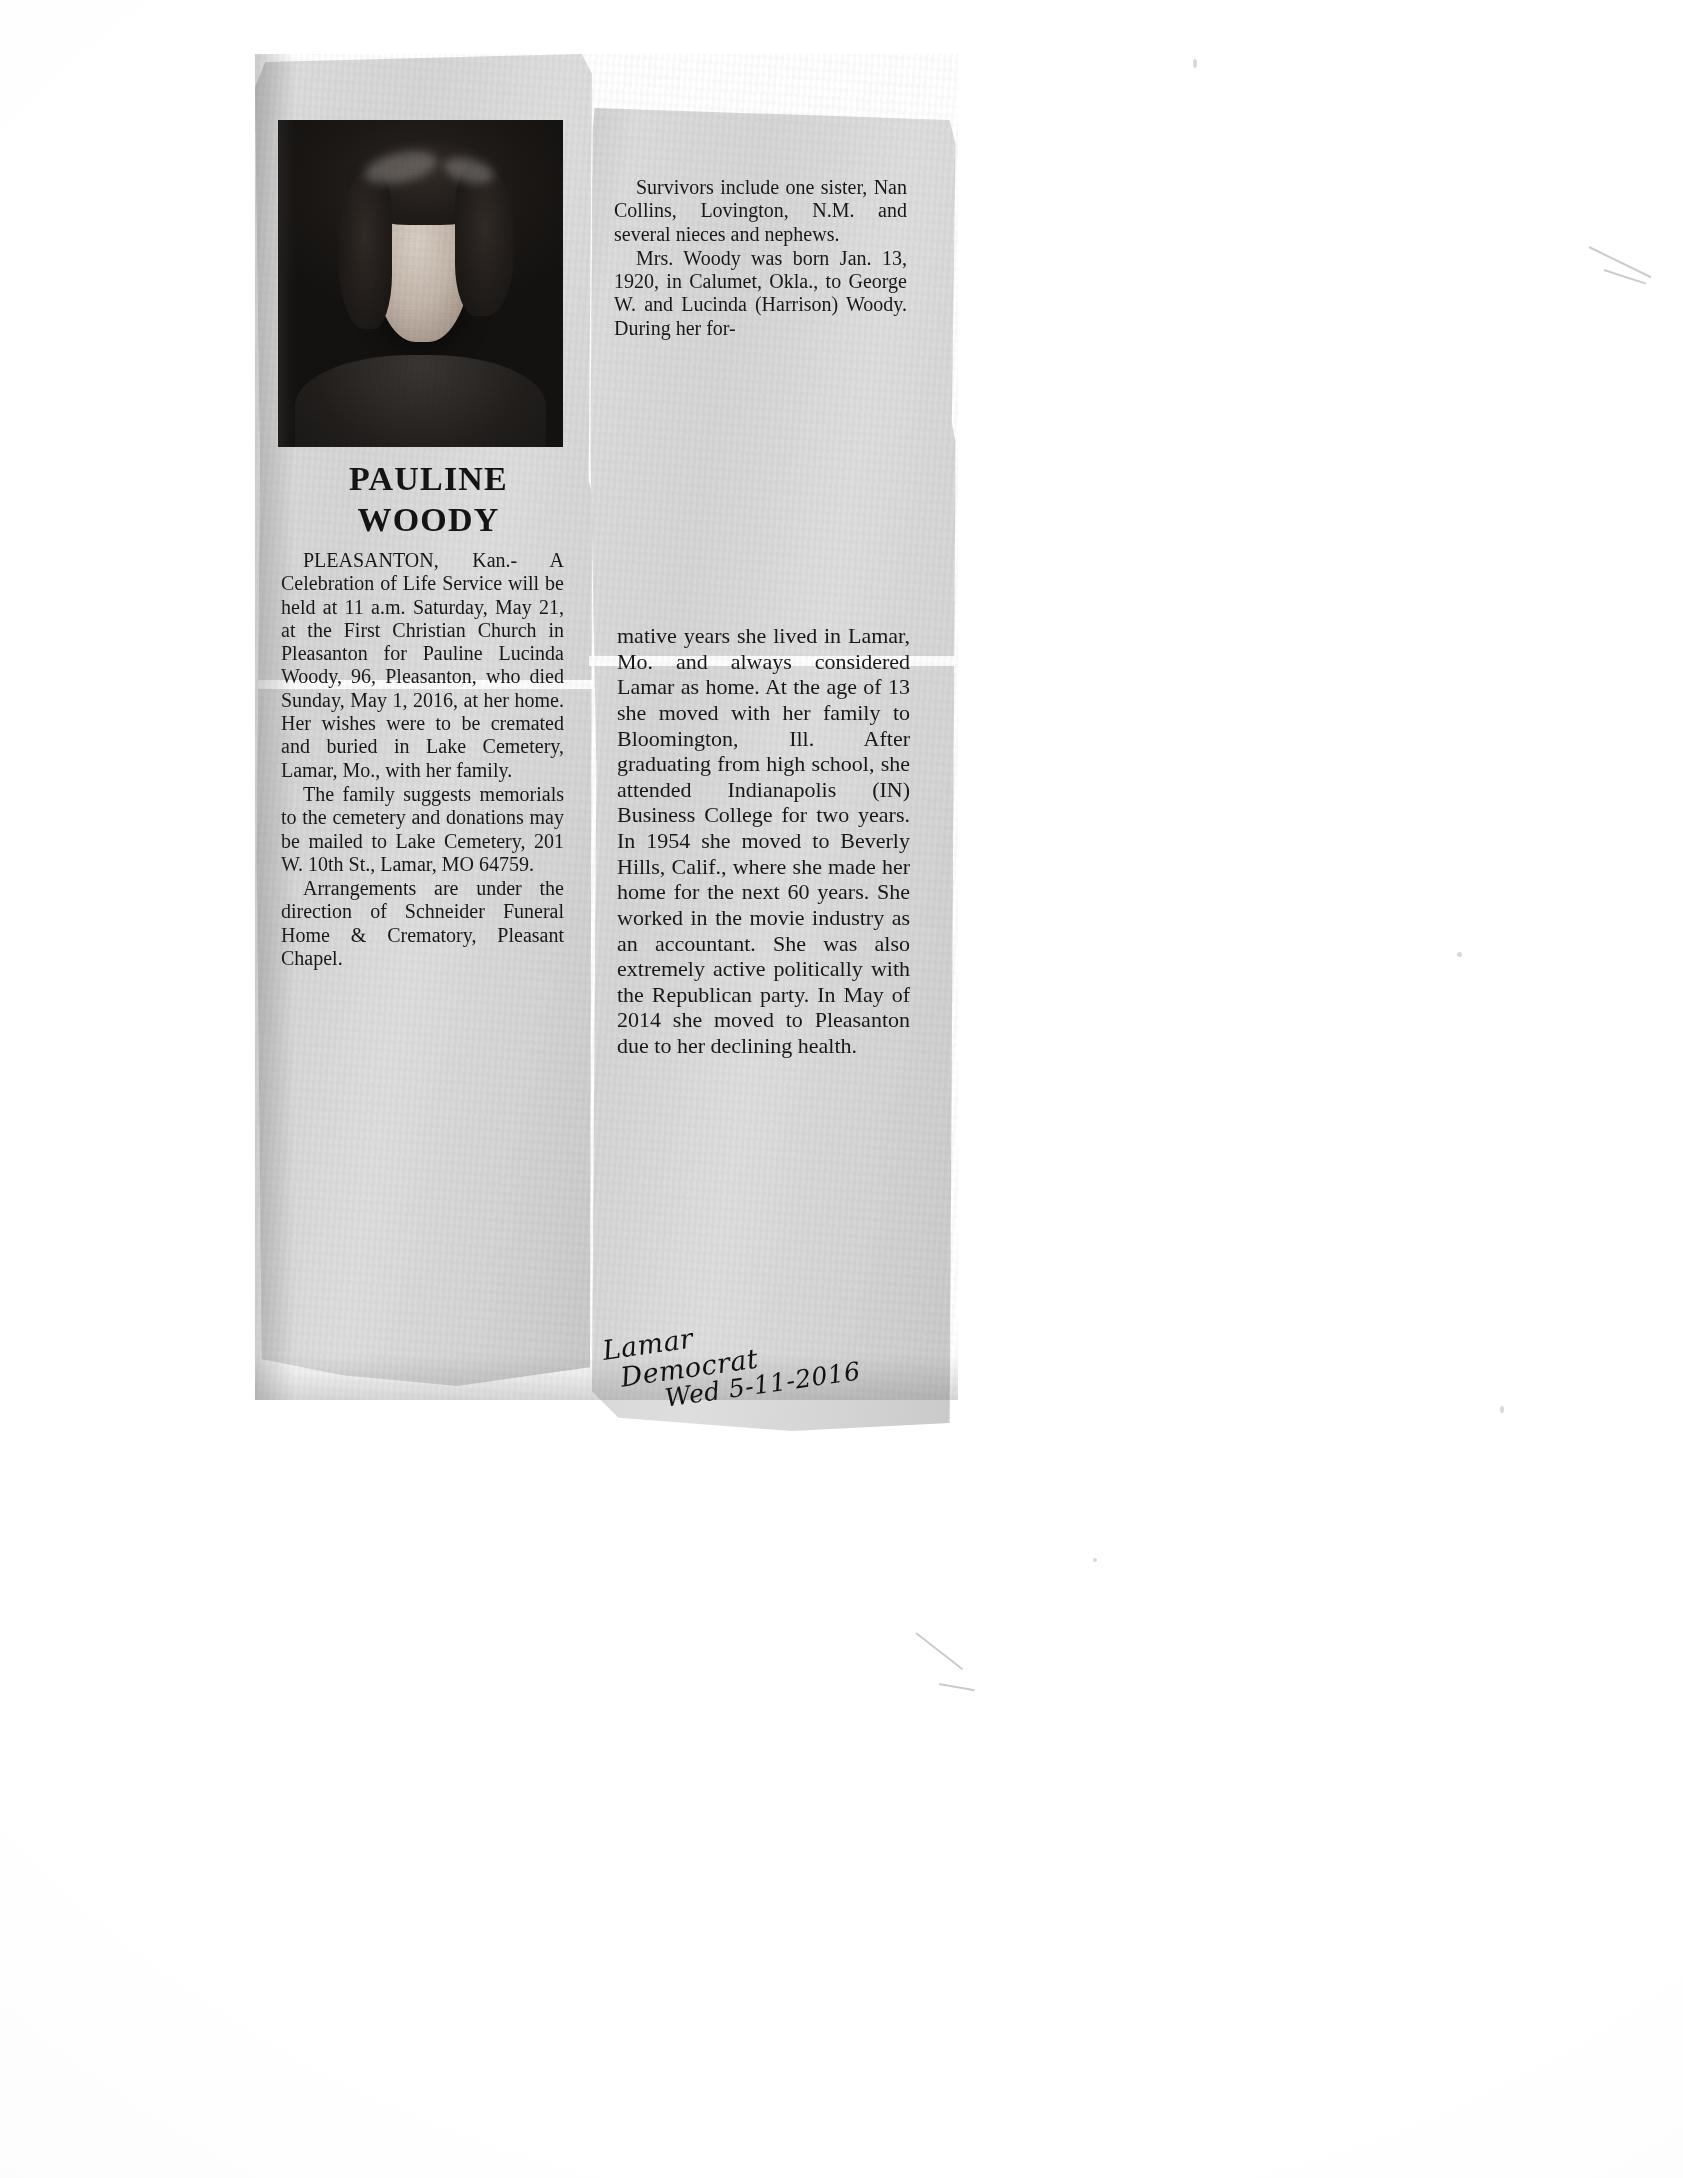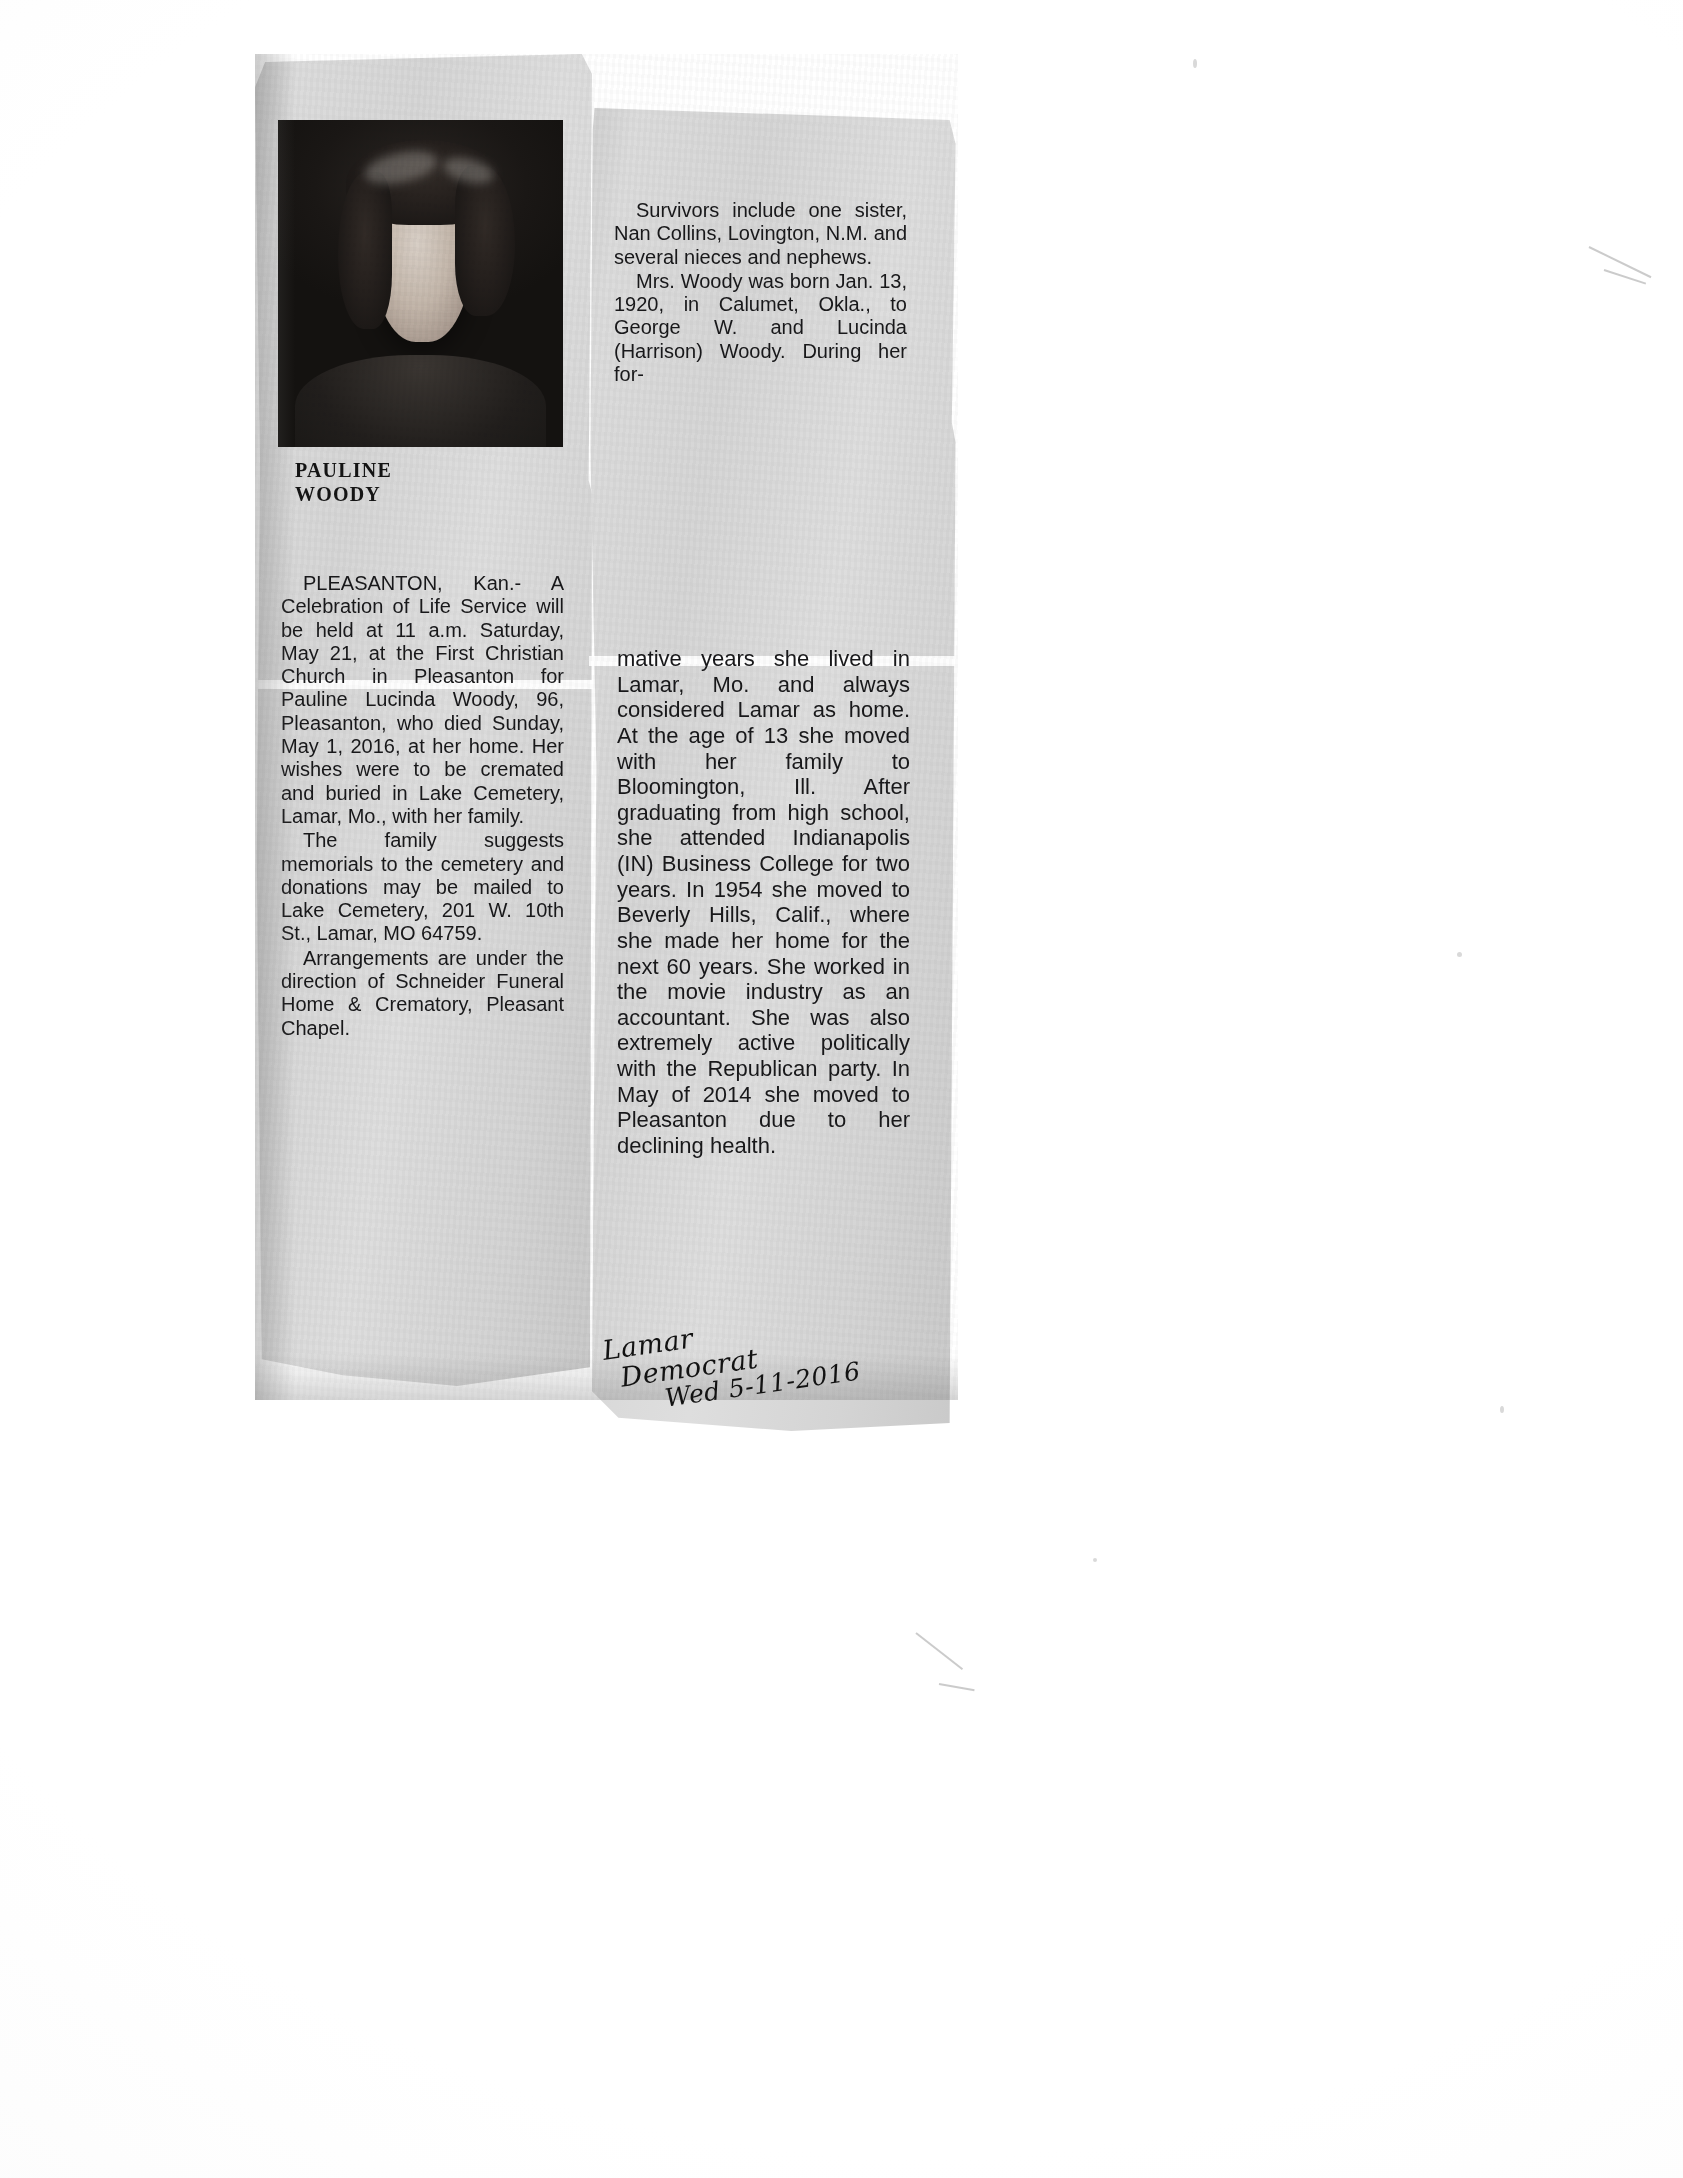--- a/index.html
+++ b/index.html
@@ -152,39 +152,38 @@
     mix-blend-mode: overlay;
     opacity: .7;
   }
 
   
   .name-block {
     position: absolute;
     left: 40px;
     top: 404px;
     width: 267px;
-    text-align: left;
+    text-align: center;
     font-family: "Liberation Serif", serif;
     font-weight: bold;
-    font-size: 20px;
+    font-size: 34px;
     line-height: 1.22;
     letter-spacing: 1.2px;
     color: #141414;
   }
 
   
   .textcol {
     position: absolute;
-    font-family: Liberation Sans, sans-serif;
+    font-family: Liberation Serif, serif;
     color: #18181a;
     text-align: justify;
     text-justify: inter-word;
     -webkit-hyphens: manual;
     hyphens: manual;
-    margin-top: 23px;
   }
   .textcol p {
     margin: 0;
   }
   .textcol p + p {
     margin-top: 1px;
   }
   .indent { text-indent: 22px; }
 
   .tc-left-lower {

